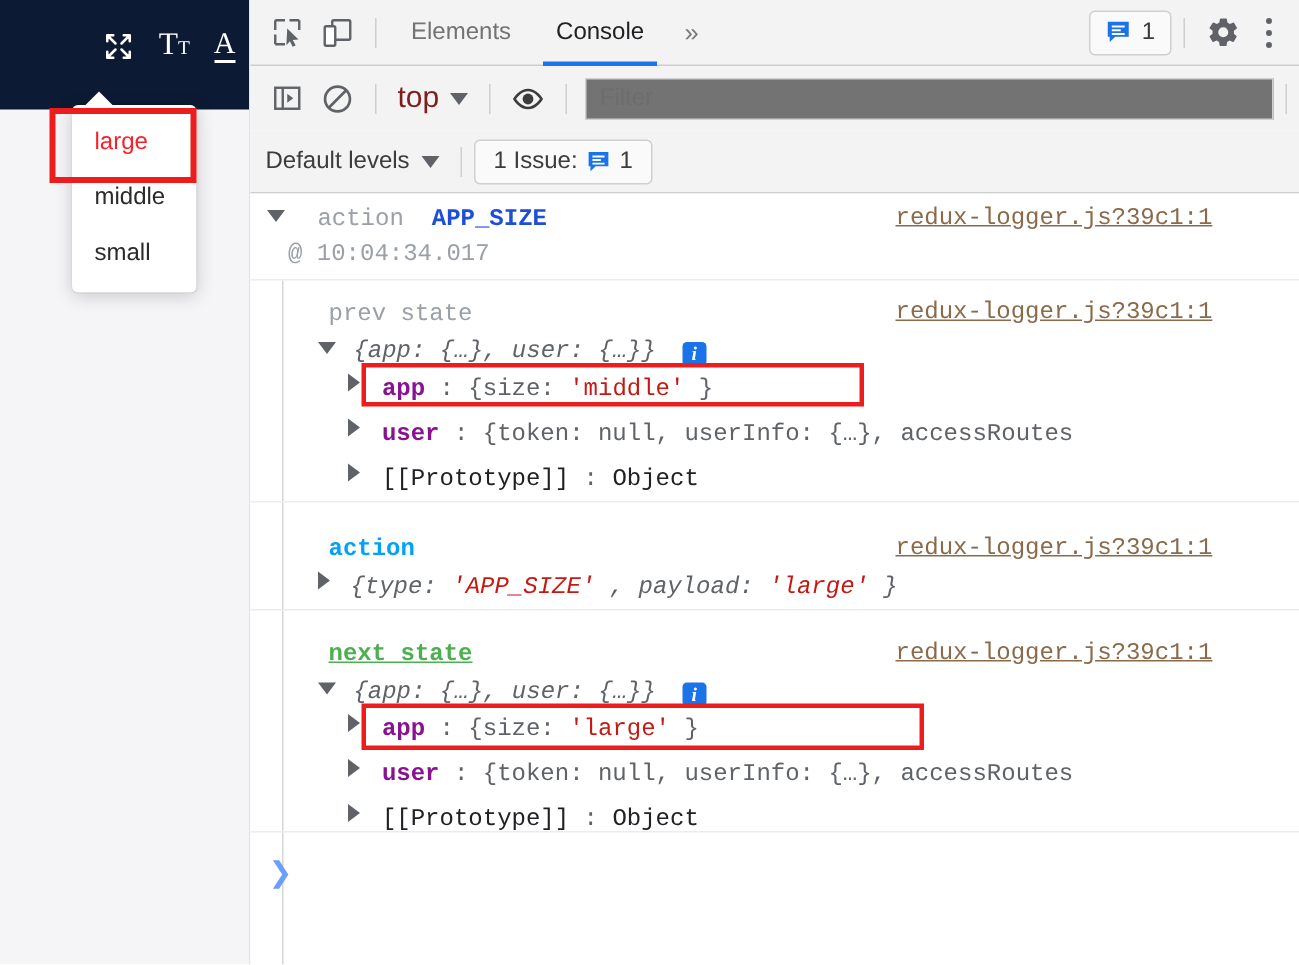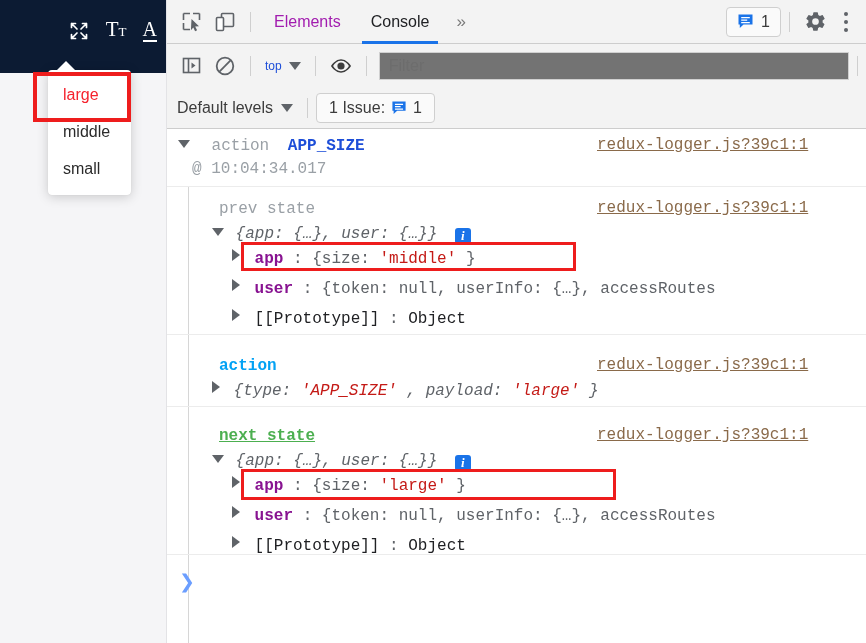--- a/index.html
+++ b/index.html
@@ -100,21 +100,21 @@
     cursor: pointer;
   }
   .tb-icon:first-child { margin-left: 7px; }
   .vsep {
     width: 1px; height: 20px; background: #cfcfcf; margin: 0 8px;
     flex: 0 0 1px;
   }
   .tab {
     height: 44px; line-height: 44px;
     padding: 0 15px;
-    font-size: 16px; color: #a21caf;
+    font-size: 16px; color: #737373;
     cursor: pointer; position: relative;
     white-space: nowrap;
   }
   .tab.selected { color: #202124; }
   .tab.selected::after {
     content: ""; position: absolute; left: 6px; right: 6px; bottom: 0;
     height: 3px; background: #1a73e8;
   }
   .tab-more {
     font-size: 17px; color: #7a7a7a; padding: 0 12px; cursor: pointer;
@@ -139,21 +139,21 @@
   
   .ctoolbar {
     height: 43px;
     background: #f3f3f3;
     display: flex; align-items: center;
     border-bottom: none;
   }
   .ctoolbar .tb-icon { height: 43px; }
   .ctx-select {
     display: flex; align-items: center; gap: 7px;
-    font-size: 12px; color: #1d4ed8; padding: 0 6px; cursor: pointer;
+    font-size: 20px; color: #7f1d1d; padding: 0 6px; cursor: pointer;
     white-space: nowrap;
   }
   .caret-dn {
     width: 0; height: 0;
     border-left: 6px solid transparent; border-right: 6px solid transparent;
     border-top: 8px solid #5f6368;
   }
   .filter-box {
     flex: 1 1 auto;
     height: 28px;

